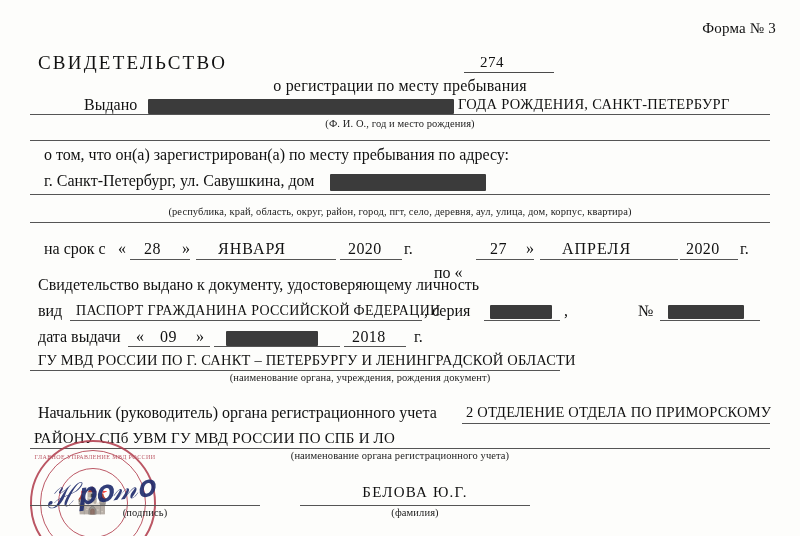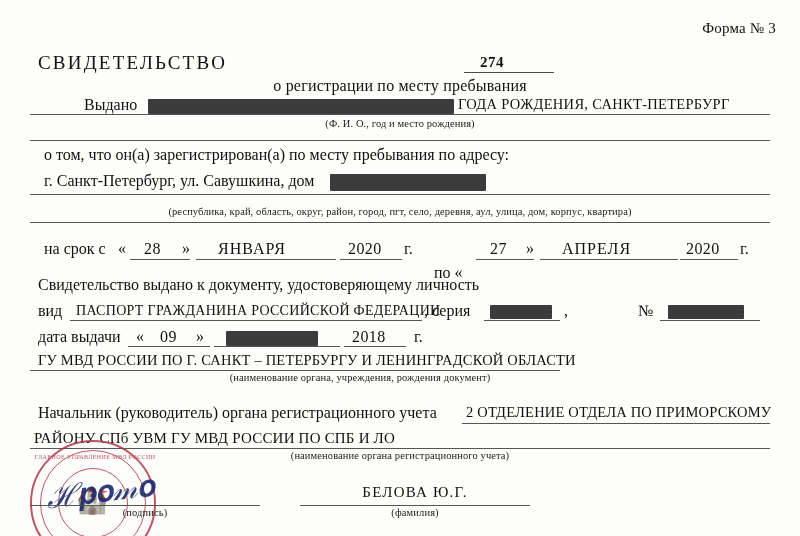--- a/index.html
+++ b/index.html
@@ -44,21 +44,20 @@
     letter-spacing: 2.2px;
     font-weight: 400;
     margin-left: 38px;
   }
   .title-num {
     position: absolute;
     top: 54px;
     left: 480px;
     font-size: 15px;
     letter-spacing: 0.5px;
-    font-weight: bold;
   }
   .title-num-line {
     position: absolute;
     top: 72px;
     left: 464px;
     width: 90px;
     border-bottom: 1px solid #4a4a4a;
   }
   .subtitle {
     position: absolute;

